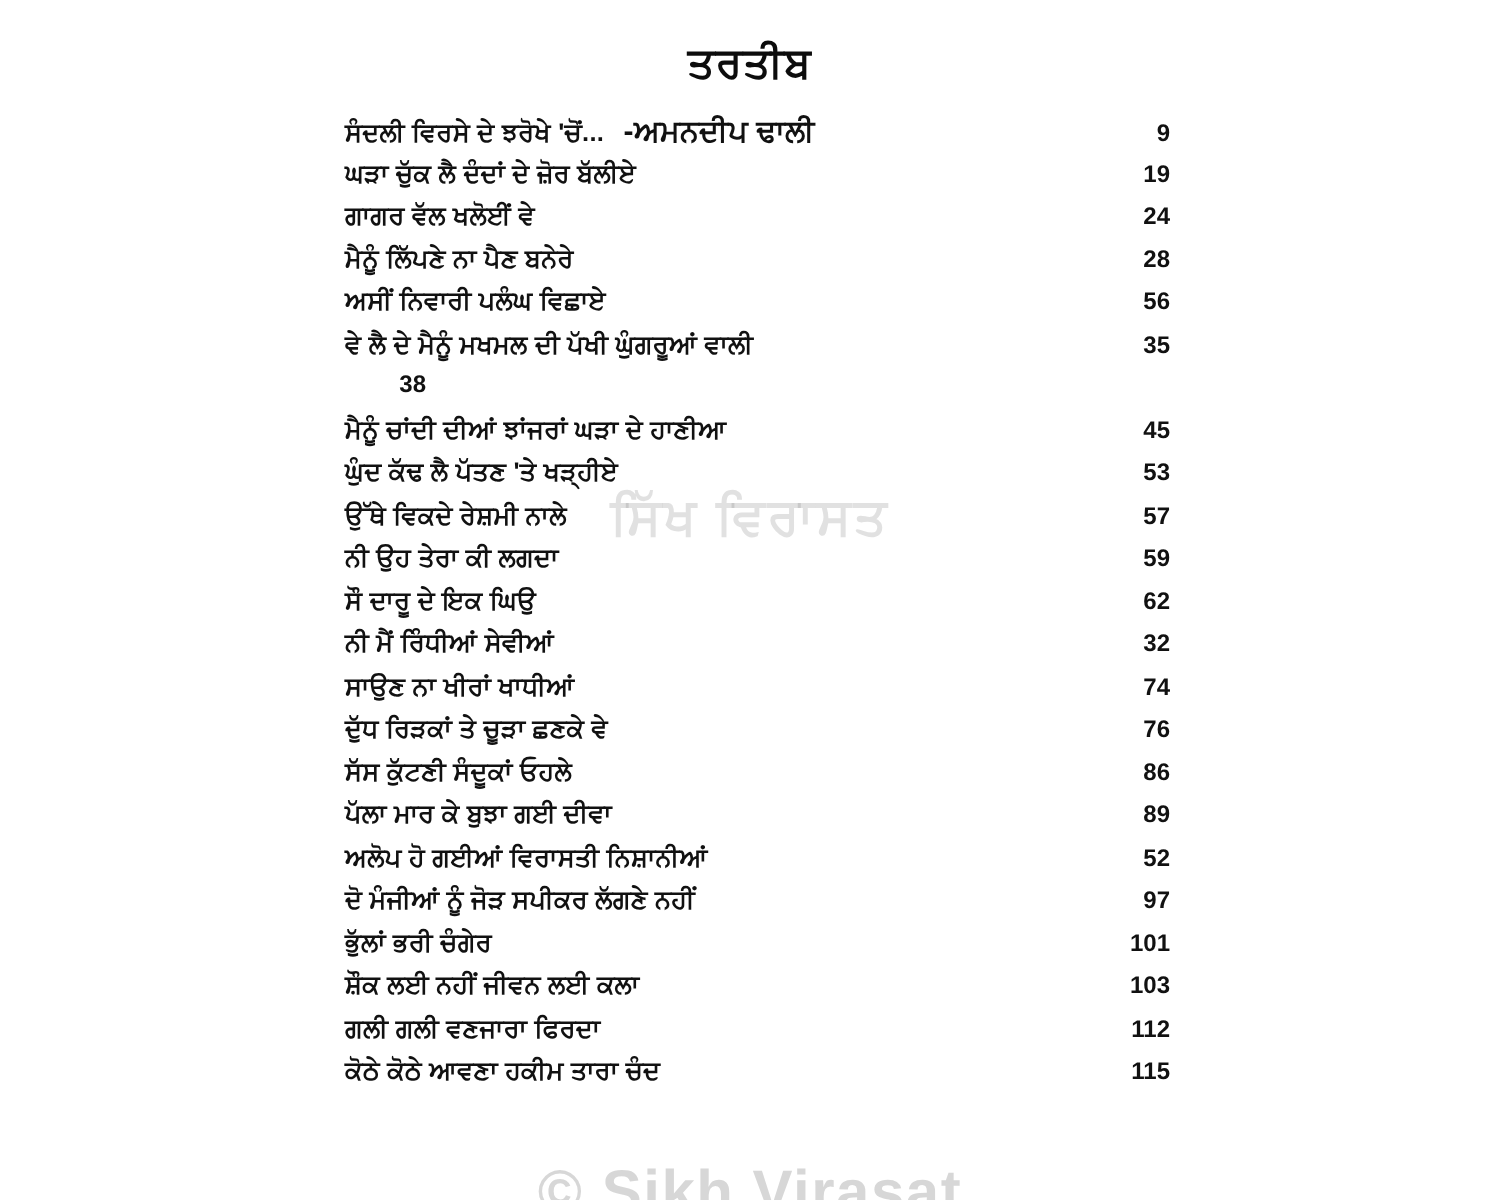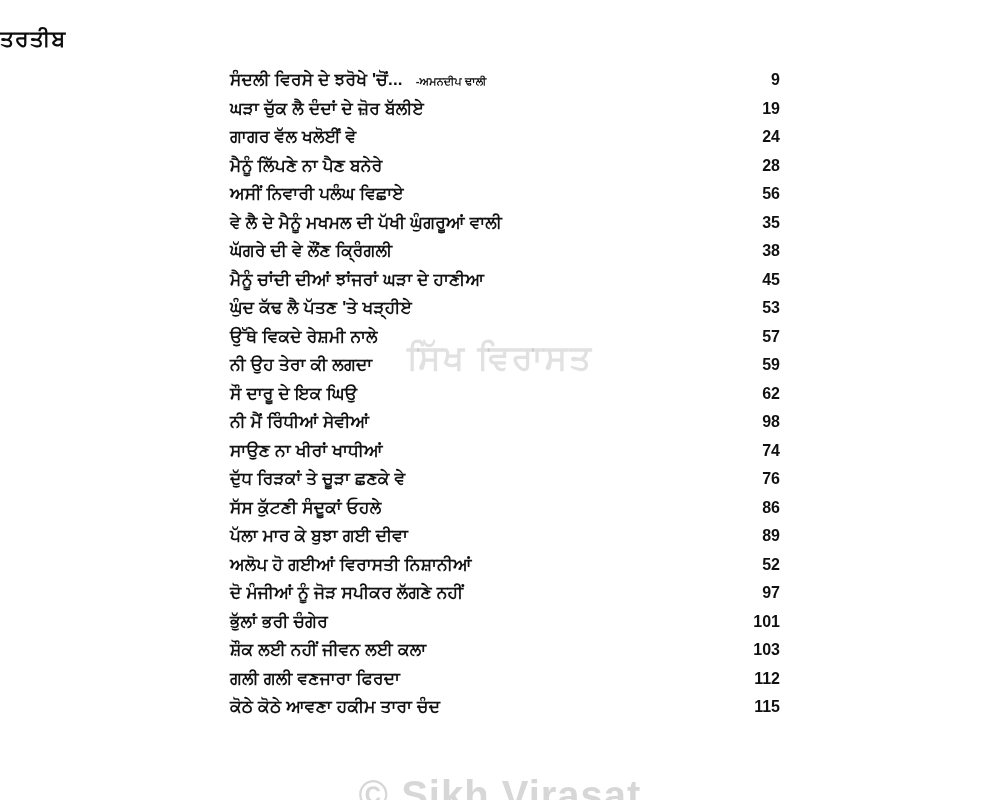--- a/index.html
+++ b/index.html
@@ -15,21 +15,22 @@
     font-family: "Liberation Sans", sans-serif;
     color: #000000;
   }
   .page {
     position: relative;
     width: 1000px;
     height: 800px;
     box-sizing: border-box;
   }
   .page-title {
-    font-size: 22px;
+    text-align: center;
+    font-size: 28px;
     font-weight: bold;
     letter-spacing: 1px;
     margin-top: 26px;
     margin-bottom: 18px;
     color: #0c0c0c;
   }
   .toc {
     width: 560px;
     margin: 0 auto;
     padding-left: 10px;
@@ -53,37 +54,37 @@
     font-weight: bold;
     color: #111111;
     min-width: 42px;
     text-align: right;
     padding-left: 12px;
   }
   .first-row .toc-title {
     position: relative;
   }
   .author-note {
-    font-size: 11px;
+    font-size: 20px;
     font-weight: bold;
     color: #111111;
     margin-left: 8px;
   }
   
   .wm {
     position: absolute;
     pointer-events: none;
     color: rgba(130,130,130,0.30);
     font-weight: bold;
     white-space: nowrap;
     user-select: none;
   }
   .wm-center {
     left: 50%;
-    top: 312px;
+    top: 300px;
     transform: translateX(-50%);
     font-size: 34px;
     color: rgba(120,120,120,0.22);
     letter-spacing: 2px;
   }
   .wm-bottom {
     left: 50%;
     bottom: 8px;
     transform: translateX(-50%);
     font-size: 40px;
@@ -128,21 +129,20 @@
       <div class="toc-title">ਅਸੀਂ ਨਿਵਾਰੀ ਪਲੰਘ ਵਿਛਾਏ</div>
       <div class="toc-page">56</div>
     </div>
 
     <div class="toc-row">
       <div class="toc-title">ਵੇ ਲੈ ਦੇ ਮੈਨੂੰ ਮਖਮਲ ਦੀ ਪੱਖੀ ਘੁੰਗਰੂਆਂ ਵਾਲੀ</div>
       <div class="toc-page">35</div>
     </div>
 
     <div class="toc-row">
-      <div class="toc-title">ਘੱਗਰੇ ਦੀ ਵੇ ਲੌਂਣ ਕ੍ਰਿੰਗਲੀ</div>
       <div class="toc-page">38</div>
     </div>
 
     <div class="toc-row">
       <div class="toc-title">ਮੈਨੂੰ ਚਾਂਦੀ ਦੀਆਂ ਝਾਂਜਰਾਂ ਘੜਾ ਦੇ ਹਾਣੀਆ</div>
       <div class="toc-page">45</div>
     </div>
 
 
     <div class="toc-row">
@@ -160,21 +160,21 @@
       <div class="toc-page">59</div>
     </div>
 
     <div class="toc-row">
       <div class="toc-title">ਸੌ ਦਾਰੂ ਦੇ ਇਕ ਘਿਉ</div>
       <div class="toc-page">62</div>
     </div>
 
     <div class="toc-row">
       <div class="toc-title">ਨੀ ਮੈਂ ਰਿੰਧੀਆਂ ਸੇਵੀਆਂ</div>
-      <div class="toc-page">98</div>
+      <div class="toc-page">32</div>
     </div>
 
     <div class="toc-row">
       <div class="toc-title">ਸਾਉਣ ਨਾ ਖੀਰਾਂ ਖਾਧੀਆਂ</div>
       <div class="toc-page">74</div>
     </div>
 
     <div class="toc-row">
       <div class="toc-title">ਦੁੱਧ ਰਿੜਕਾਂ ਤੇ ਚੂੜਾ ਛਣਕੇ ਵੇ</div>
       <div class="toc-page">76</div>

